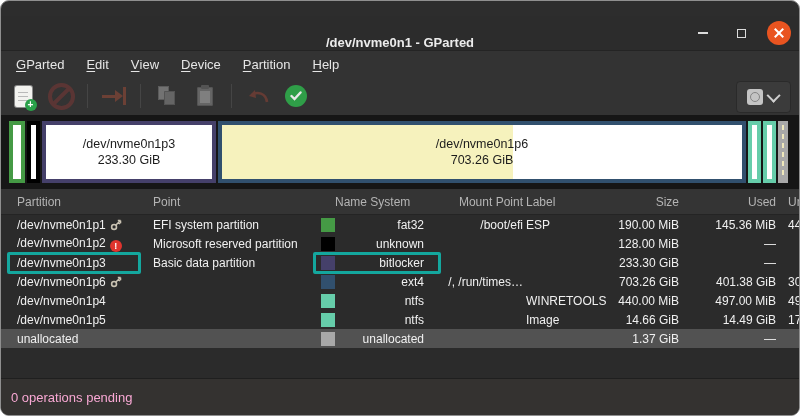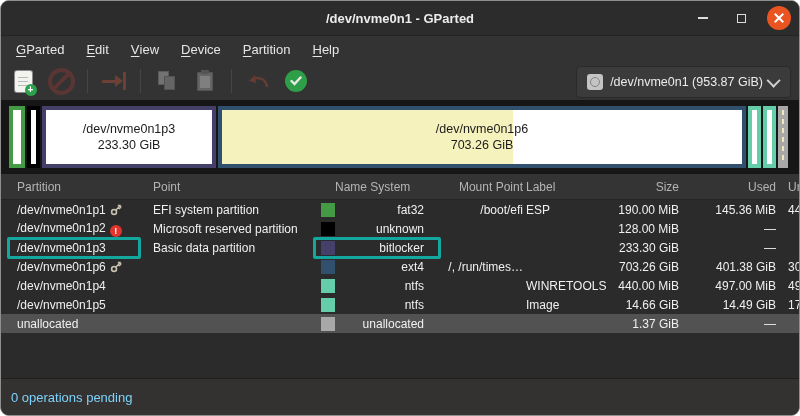--- a/index.html
+++ b/index.html
@@ -1,19 +1,19 @@
 <!DOCTYPE html>
 <html><head>
 <meta charset="utf-8">
 <style>
   html,body{margin:0;padding:0;background:#ffffff;font-family:"Liberation Sans","DejaVu Sans",sans-serif;}
   .window{position:relative;width:800px;height:416px;box-sizing:border-box;border:1px solid #8f8f8f;
           border-radius:9px;overflow:hidden;background:#2d2d2d;display:flex;flex-direction:column;}
   
-  .titlebar{height:34px;background:#2c2c2c;position:relative;flex:none;display:flex;align-items:center;justify-content:center;border-bottom:1px solid #242424;}
+  .titlebar{height:34px;background:#2c2c2c;position:relative;flex:none;display:flex;align-items:flex-end;justify-content:center;border-bottom:1px solid #242424;margin-top:15px;}
   .title{color:#ececec;font-size:13px;font-weight:bold;}
   .win-controls{position:absolute;right:8px;top:0;height:34px;display:flex;align-items:center;gap:14px;}
   .wc{width:24px;height:24px;display:flex;align-items:center;justify-content:center;cursor:default;}
   .wc-min i{display:block;width:10px;height:2px;background:#dcdcdc;}
   .wc-max i{display:block;width:9px;height:9px;border:1.5px solid #dcdcdc;box-sizing:border-box;}
   .wc-close{width:24px;height:24px;border-radius:50%;position:relative;}
   .wc-close i{position:absolute;left:6px;top:11px;width:12px;height:2px;background:#fff;transform:rotate(45deg);}
   .wc-close i + i{transform:rotate(-45deg);}
   
   .menubar{height:26px;background:#333333;display:flex;align-items:stretch;padding-left:4px;flex:none;}
@@ -75,21 +75,21 @@
   th.c7,td.c7{padding-left:8px;}
   .fs-swatch{position:absolute;left:6px;top:2.5px;width:14px;height:14px;display:inline-block;}
   .row-icon{display:inline-flex;vertical-align:-2px;margin-left:4px;}
   .warn-icon{width:12px;height:12px;border-radius:50%;color:#fff;font-size:9px;font-weight:bold;
      line-height:12px;text-align:center;display:inline-block;}
   .hlbox{position:absolute;top:-1.5px;bottom:-1.5px;border:3px solid #14a79e;border-radius:2px;pointer-events:none;z-index:3;}
   .hl-partition{left:6px;width:128px;}
   .hl-fs{left:-2px;width:122px;}
   
   .statusbar{height:36px;flex:none;background:#343230;border-top:1px solid #1f1f1f;display:flex;align-items:center;
-     padding-left:10px;color:#7dd3fc;font-size:13px;}
+     padding-left:10px;color:#f9a8d4;font-size:13px;}
 </style>
 </head>
 <body>
 
 <div class="window">
 
   <div class="titlebar">
     <span class="title">/dev/nvme0n1 - GParted</span>
     <div class="win-controls">
       <span class="wc wc-min">
@@ -147,21 +147,20 @@
     </div>
     <div class="tbtn">
       <span class="ic-apply" style="background: rgb(47, 158, 72);">
         <svg width="12" height="10" viewBox="0 0 12 10">
             <path d="M1.5 5 L4.5 8 L10.5 1.5" fill="none" stroke="#e8e8e8" stroke-width="2.4" stroke-linecap="round"></path>
           </svg>
       </span>
     </div>
     <div class="device-combo">
       <span class="disk-icon"></span>
-      <span>/dev/nvme0n1 (953.87 GiB)</span>
       <span class="chev"></span>
     </div>
   </div>
 
   <div class="diskstrip">
     <div class="diskbar">
         <div class="seg seg-fat32" style="width: 16px; border-color: rgb(69, 154, 69);"></div>
         <div class="seg seg-unknown" style="width: 13px; border-color: rgb(0, 0, 0);"></div>
         <div class="seg seg-bitlocker" style="width: 174px; border-color: rgb(69, 64, 106);">
           <div class="seg-label">

